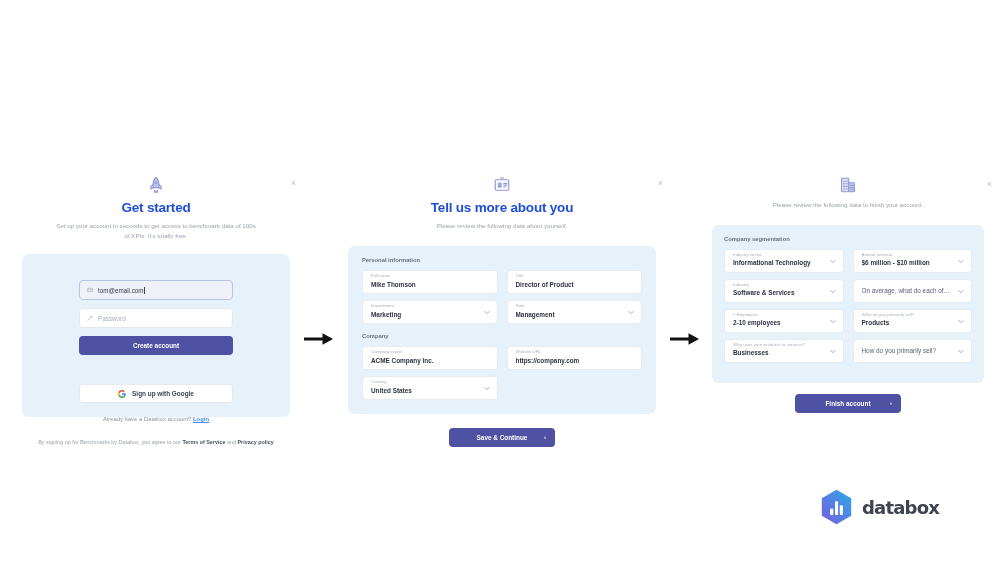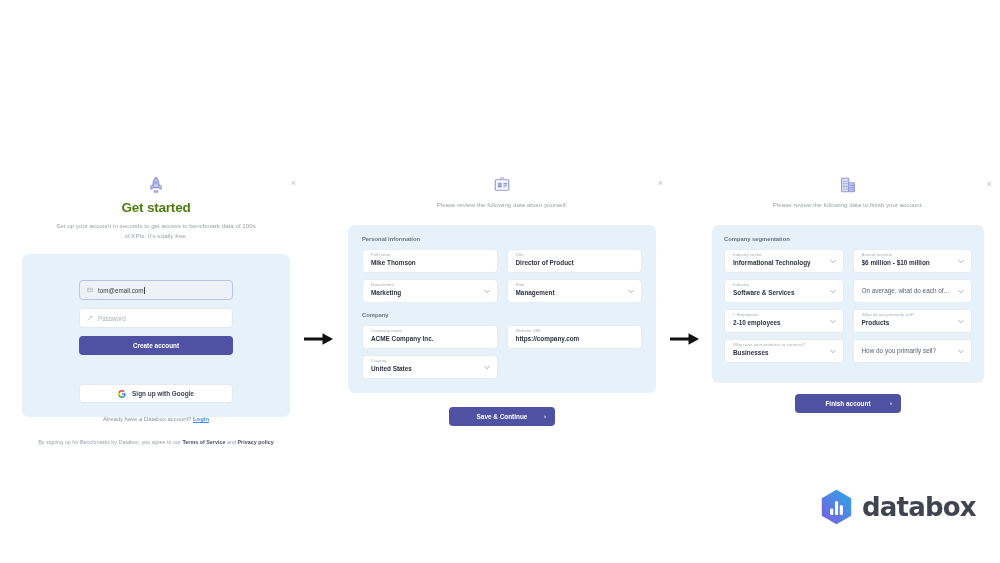--- a/index.html
+++ b/index.html
@@ -21,21 +21,21 @@
 
   .panel-icon {
     display: block;
     margin: 0 auto 6px auto;
     color: #8d97d6;
   }
   .panel-title {
     text-align: center;
     font-size: 13.5px;
     font-weight: bold;
-    color: #4d7c0f;
+    color: #1d4ed8;
     letter-spacing: -0.2px;
     line-height: 1.2;
   }
   .panel-sub {
     text-align: center;
     font-size: 6.2px;
     color: #9aa1ad;
     line-height: 1.55;
     margin-top: 5px;
   }
@@ -226,21 +226,21 @@
 
   
   .logo {
     position: absolute;
     left: 820px;
     top: 489px;
     display: flex;
     align-items: center;
   }
   .logo .wordmark {
-    font-size: 26px;
+    font-size: 18px;
     font-weight: bold;
     color: #3f4450;
     letter-spacing: -0.8px;
     margin-left: 9px;
     font-family: "DejaVu Sans", sans-serif;
   }
 </style>
 </head>
 <body>
 
@@ -327,20 +327,21 @@
       <svg width="18" height="18" viewBox="0 0 24 24" fill="none" stroke="#8d97d6" stroke-width="1.5">
         <path d="M10 2.6h4" stroke-linecap="round"></path>
         <rect x="3" y="5" width="18" height="14" rx="1.6"></rect>
         <rect x="6" y="8.5" width="6" height="7" rx="1" fill="#c7cdeb" stroke="none"></rect>
         <circle cx="9" cy="10.7" r="1.3" fill="#fff"></circle>
         <path d="M7.1 14.4c.4-1.2 1.1-1.8 1.9-1.8s1.5.6 1.9 1.8z" fill="#fff"></path>
         <path d="M14.3 9.8h4.2M14.3 12.2h4.2M14.3 14.6h2.6" stroke-linecap="round"></path>
       </svg>
     </div>
 
+    <div class="panel-title">Tell us more about you</div>
     <div class="panel-sub">Please review the following data about yourself.</div>
 
     <div class="blue-card">
 
       <div class="sec-label">Personal information</div>
       <div class="grid2">
 
         <div class="lf">
           <div class="lbl">Full name</div>
           <div class="val">Mike Thomson</div>

